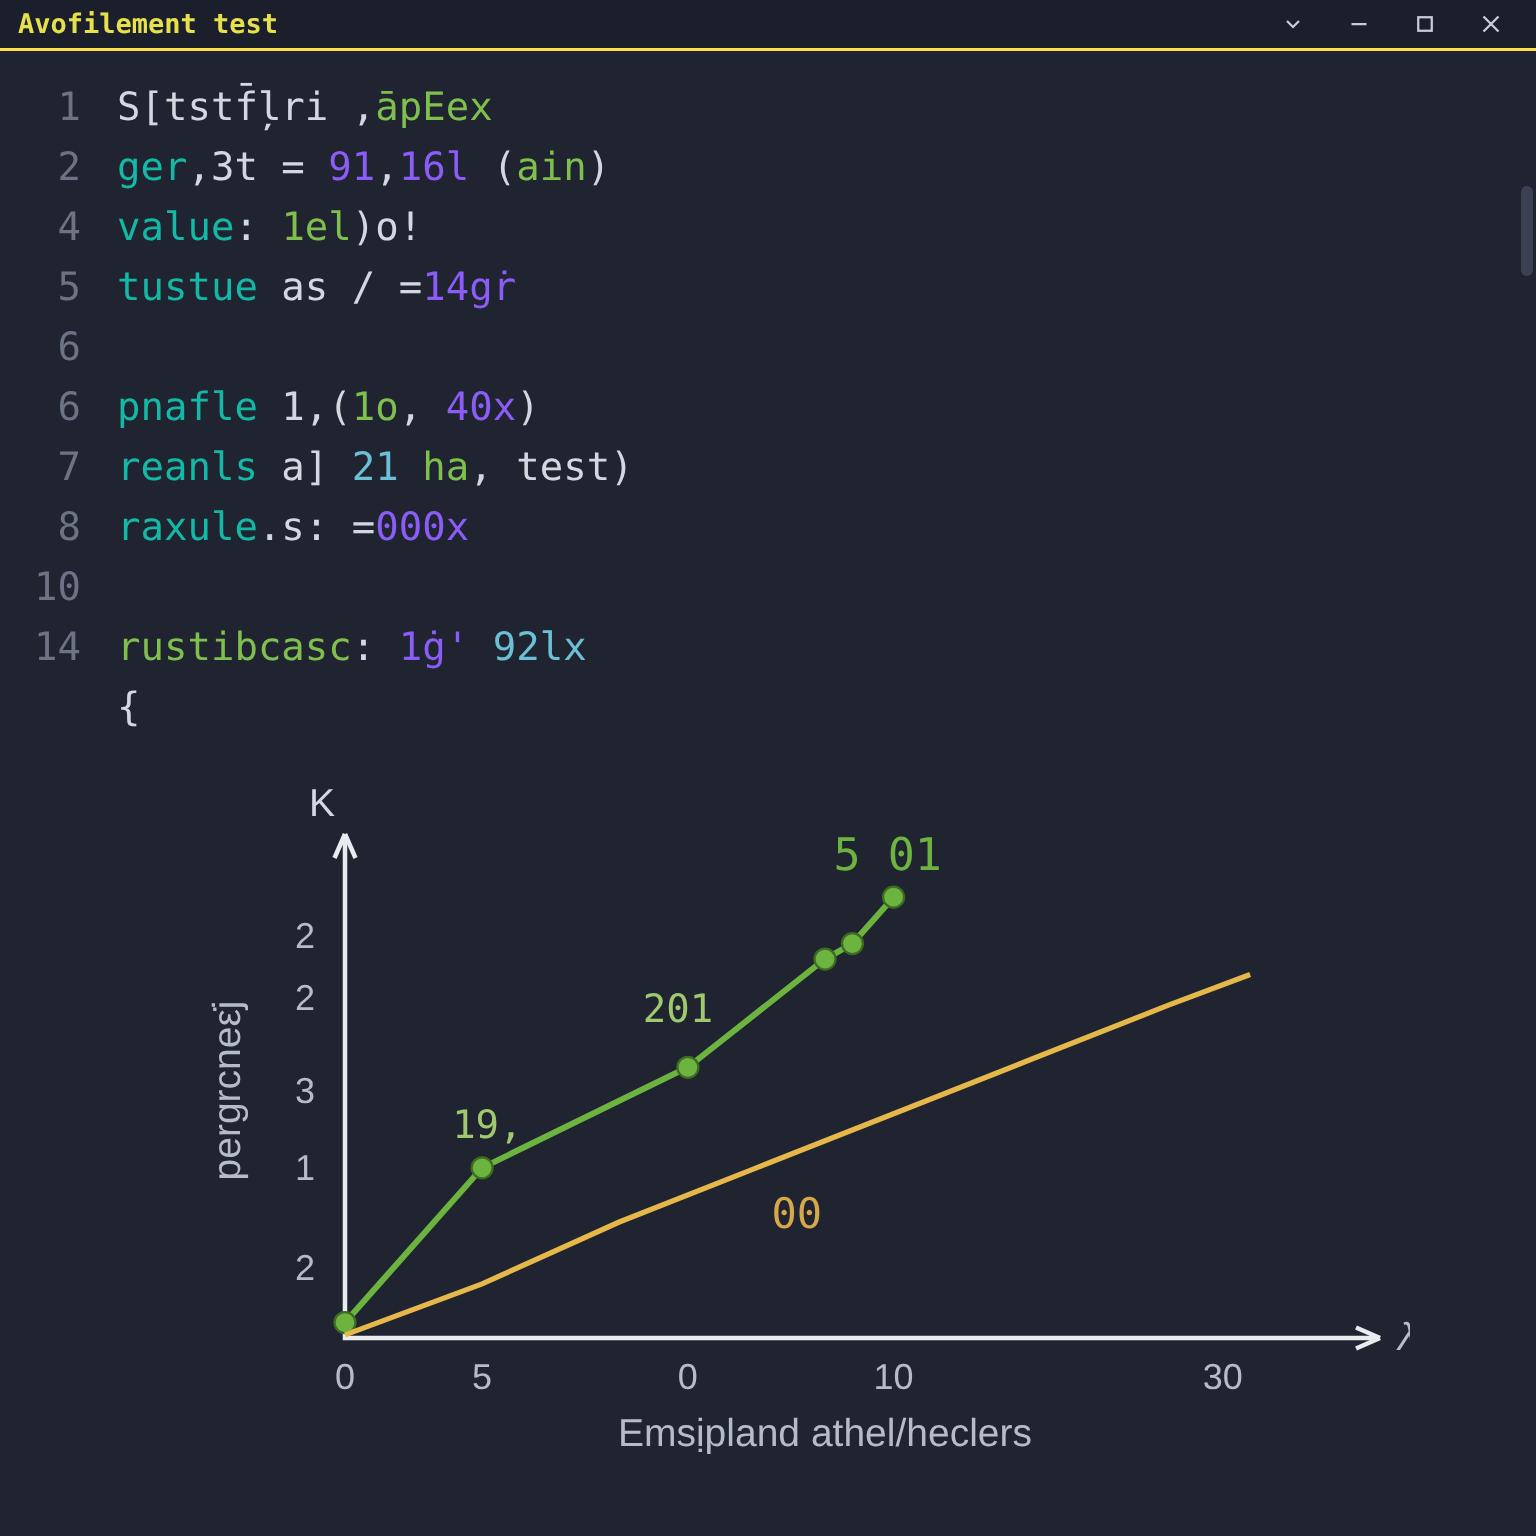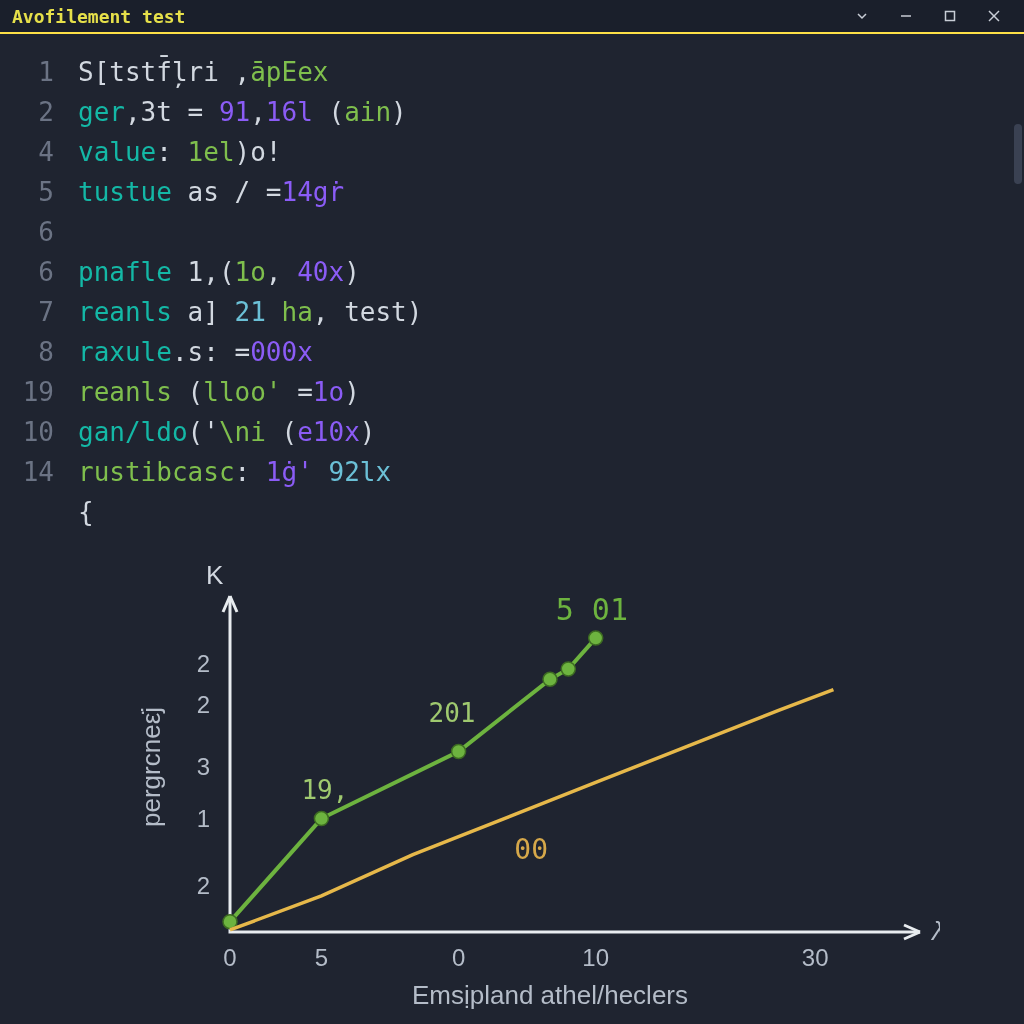--- a/index.html
+++ b/index.html
@@ -161,26 +161,21 @@
         </div>
         <div class="code-line">
           <span class="gutter">7</span>
           <span class="code-text"><span class="tok-key">reanls</span><span class="tok-plain"> a] </span><span class="tok-cyan">21</span><span class="tok-plain"> </span><span class="tok-green">ha</span><span class="tok-plain">, test)</span></span>
         </div>
         <div class="code-line">
           <span class="gutter">8</span>
           <span class="code-text"><span class="tok-key">raxule</span><span class="tok-plain">.s: =</span><span class="tok-num">000x</span></span>
         </div>
         <div class="code-line">
-          <span class="gutter">19</span>
-          <span class="code-text"><span class="tok-green">reanls</span><span class="tok-plain"> (</span><span class="tok-green">lloo'</span><span class="tok-plain"> =</span><span class="tok-num">1o</span><span class="tok-plain">)</span></span>
-        </div>
-        <div class="code-line">
           <span class="gutter">10</span>
-          <span class="code-text"><span class="tok-key">gan/ldo</span><span class="tok-plain">('</span><span class="tok-green">\ni</span><span class="tok-plain"> (</span><span class="tok-num">e10x</span><span class="tok-plain">)</span></span>
         </div>
         <div class="code-line">
           <span class="gutter">14</span>
           <span class="code-text"><span class="tok-green">rustibcasc</span><span class="tok-plain">: </span><span class="tok-num">1ġ' </span><span class="tok-cyan">92lx</span></span>
         </div>
         <div class="code-line">
           <span class="gutter"></span>
           <span class="code-text"><span class="tok-plain">{</span></span>
         </div>
       </div>

